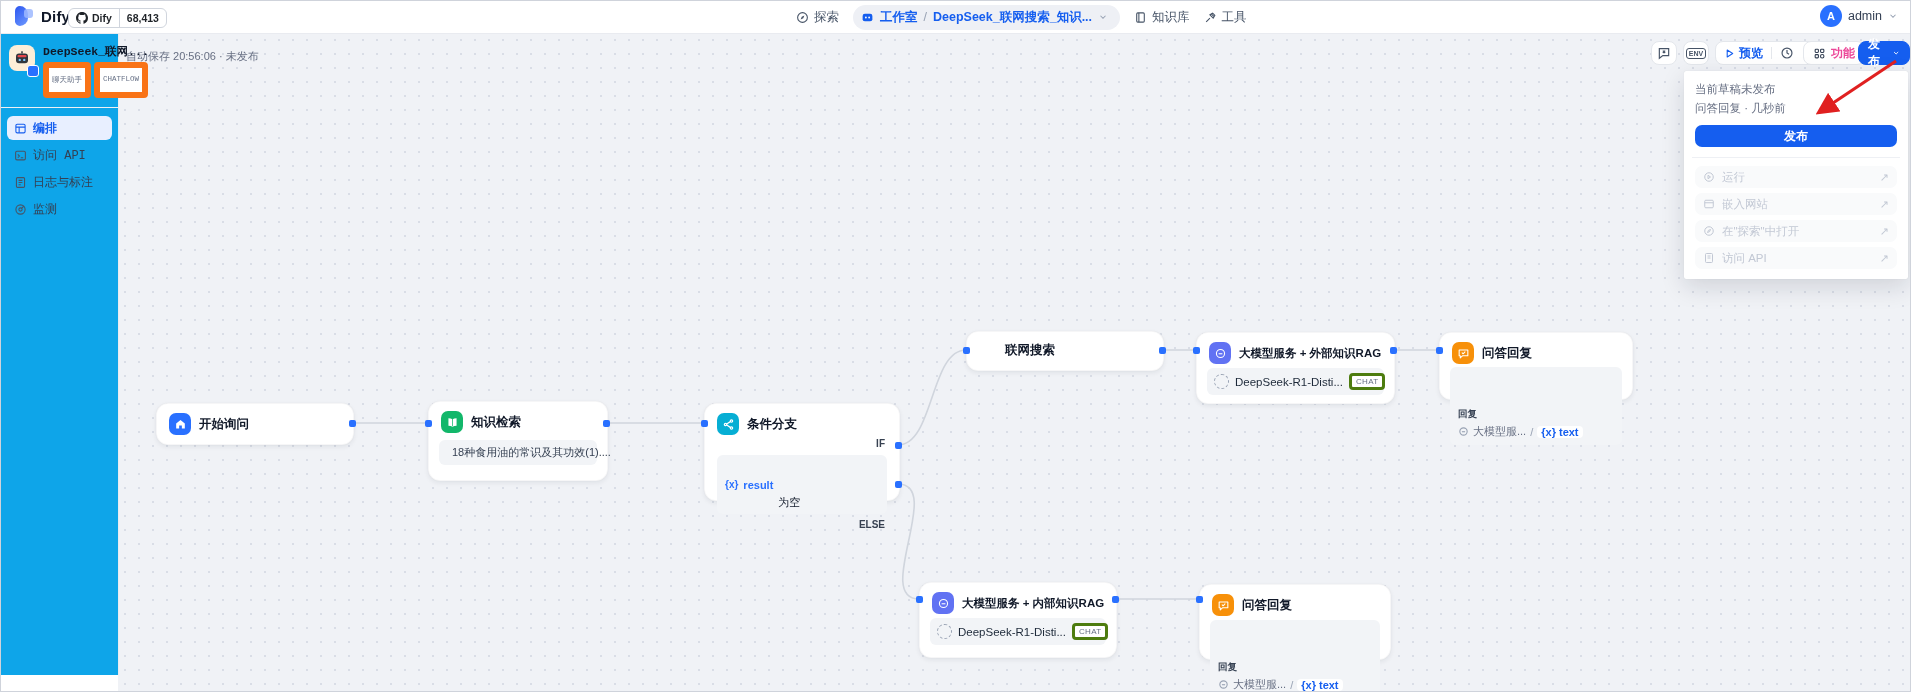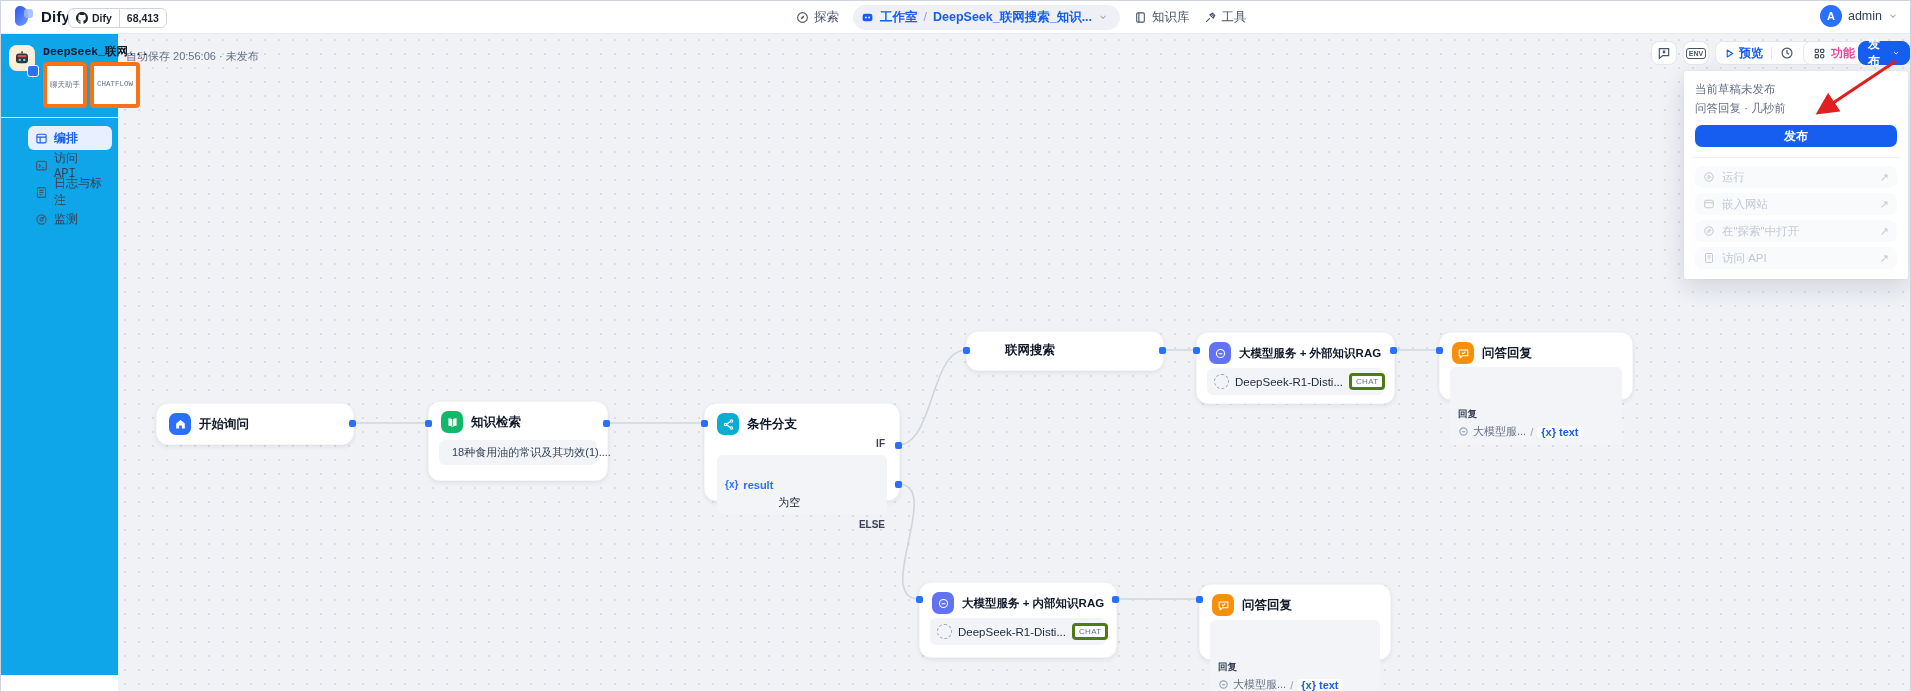--- a/index.html
+++ b/index.html
@@ -25,22 +25,22 @@
   .userchip{position:absolute;right:12px;top:4px;display:flex;align-items:center;gap:6px;font-size:12.5px;color:#344054;}
   .avatar{width:22px;height:22px;border-radius:50%;background:#2970ff;color:#fff;display:flex;align-items:center;justify-content:center;font-size:11px;font-weight:bold;}
 
   
   .sidebar{position:absolute;top:32px;left:0;width:117px;bottom:16px;background:#0ea5e9;border-right:1px solid #e9ebf0;z-index:20;font-family:Liberation Mono, monospace;}
   .apphead{position:relative;padding:11px 8px 9px 8px;border-bottom:1px solid #eef0f4;}
   .appicon{position:absolute;left:8px;top:12px;width:26px;height:26px;border-radius:8px;background:#fdeed8;display:flex;align-items:center;justify-content:center;}
   .appicon-badge{position:absolute;left:26px;top:32px;width:10px;height:10px;border-radius:3px;background:#2970ff;border:1.5px solid #fff;}
   .appname{margin-left:34px;font-size:11.5px;font-weight:bold;color:#101828;white-space:nowrap;display:flex;align-items:center;gap:2px;}
   .appbadges{margin-left:34px;margin-top:3px;display:flex;gap:3px;}
-  .tinybadge{font-size:7.5px;color:#667085;border:4px solid #f97316;border-radius:4px;padding:14px 3px;background:#fff;white-space:nowrap;}
-  .menu{padding:8px 6px;margin-left:21px;}
+  .tinybadge{font-size:7.5px;color:#667085;border:6px solid #f97316;border-radius:4px;padding:7px 3px;background:#fff;white-space:nowrap;}
+  .menu{padding:8px 6px;}
   .mitem{display:flex;align-items:center;gap:6px;height:24px;border-radius:6px;padding:0 7px;font-size:12px;color:#344054;margin-bottom:3px;cursor:pointer;}
   .mitem.active{background:#e8efff;color:#155eef;font-weight:bold;}
   .mitem svg{flex:0 0 auto;}
 
   
   .canvas{position:absolute;top:32px;left:117px;right:0;bottom:0;z-index:1;
           background-color:#f0f2f6;
           background-image:radial-gradient(#d9dde6 1px,transparent 1.2px);
           background-size:14px 14px;}
   .autosave{position:absolute;left:8px;top:16px;font-size:11px;color:#676f83;}

